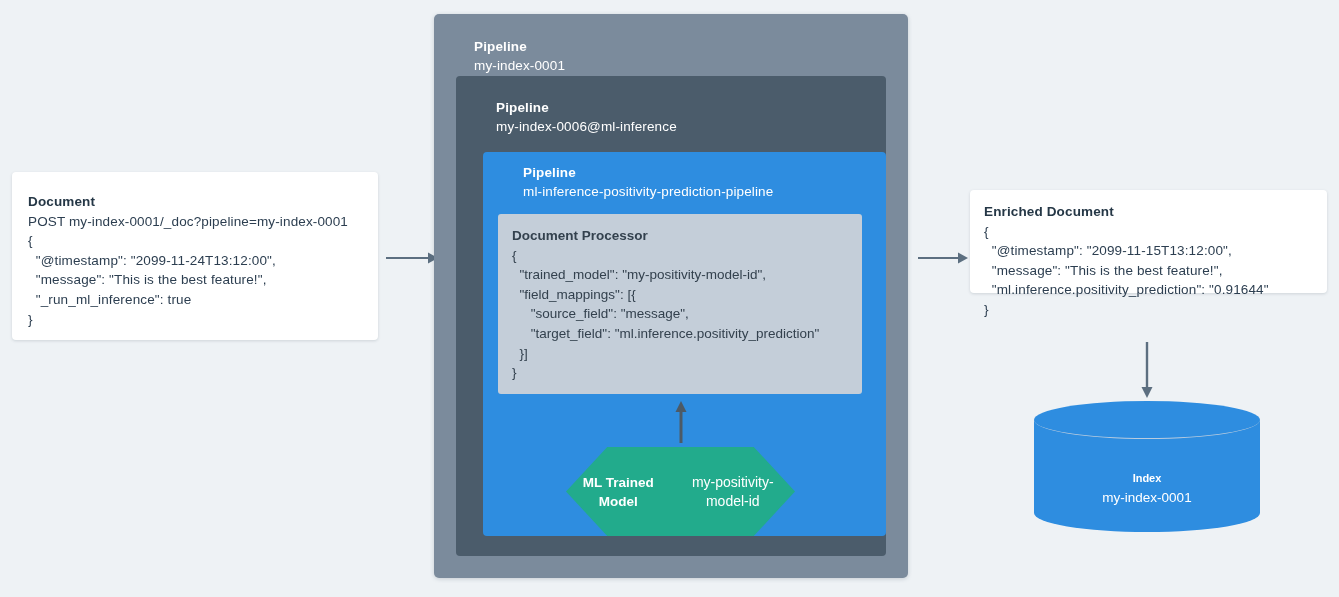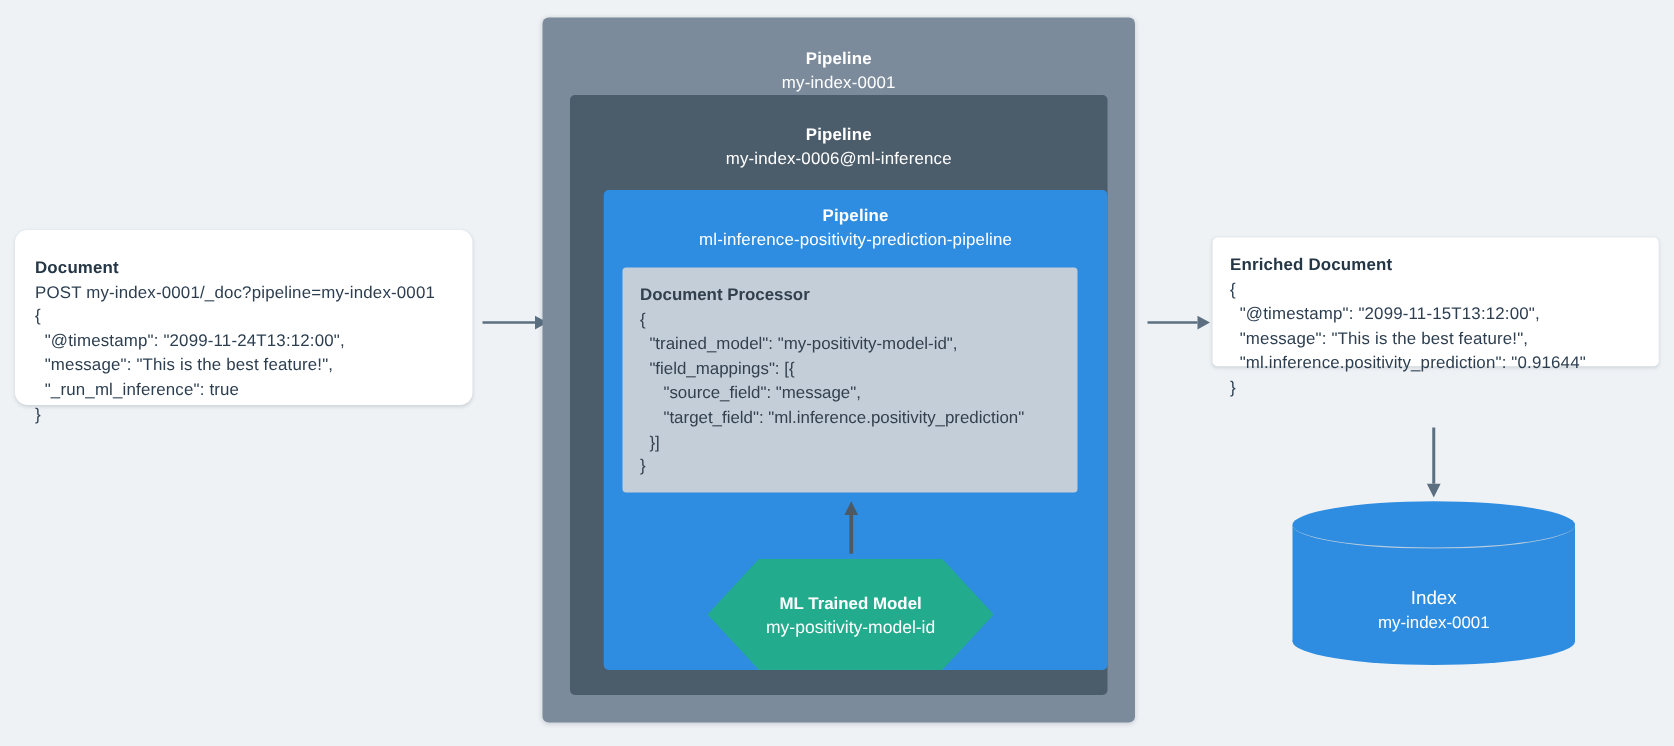--- a/index.html
+++ b/index.html
@@ -61,22 +61,23 @@
     border-radius: 4px;
   }
   .pipe-inner {
     background: #2e8de0;
     border-radius: 4px;
   }
   .pipe-head {
     position: absolute;
     left: 0;
     right: 0;
-    text-align: center;
+    text-align: left;
     color: #ffffff;
+    padding-left: 40px;
   }
   .pipe-head .ph-title {
     font-size: 13.5px;
     font-weight: bold;
     line-height: 18px;
     letter-spacing: 0.01em;
   }
   .pipe-head .ph-sub {
     font-size: 13.5px;
     font-weight: normal;
@@ -110,25 +111,25 @@
     position: absolute;
     inset: 0;
     background: #22ab8c;
     -webkit-clip-path: polygon(18% 0%, 82% 0%, 100% 50%, 82% 100%, 18% 100%, 0% 50%);
     clip-path: polygon(18% 0%, 82% 0%, 100% 50%, 82% 100%, 18% 100%, 0% 50%);
   }
   .hex-label {
     position: absolute;
     inset: 0;
     display: flex;
-    flex-direction: column;
+    flex-direction: row;
     align-items: center;
     justify-content: center;
     color: #ffffff;
-    text-align: right;
+    text-align: center;
     pointer-events: none;
   }
   .hex-label .hx-title {
     font-size: 13.5px;
     font-weight: bold;
     line-height: 19px;
   }
   .hex-label .hx-sub {
     font-size: 14px;
     line-height: 19px;
@@ -162,22 +163,22 @@
   }
   .cyl-label {
     position: absolute;
     left: 0;
     right: 0;
     text-align: center;
     color: #ffffff;
     z-index: 4;
   }
   .cyl-label .cy-title {
-    font-size: 15px;
-    font-weight: normal;
+    font-size: 11px;
+    font-weight: bold;
     line-height: 19px;
   }
   .cyl-label .cy-sub {
     font-size: 13.5px;
     line-height: 19px;
   }
 
   
   .arrow {
     position: absolute;
@@ -185,21 +186,21 @@
   .arrow svg {
     display: block;
     overflow: visible;
   }
 </style>
 </head>
 <body>
 
 <div class="stage">
 
-  <div class="node doc-card" style="left:12px; top:184px; width:366px; height:140px;border-radius:10px;">
+  <div class="node doc-card" style="left:12px; top:172px; width:366px; height:168px;">
     <div style="position:absolute; left:16px; top:20px;">
       <div class="doc-title">Document</div>
       <div class="doc-body">POST my-index-0001/_doc?pipeline=my-index-0001
 {
   "@timestamp": "2099-11-24T13:12:00",
   "message": "This is the best feature!",
   "_run_ml_inference": true
 }</div>
     </div>
   </div>

